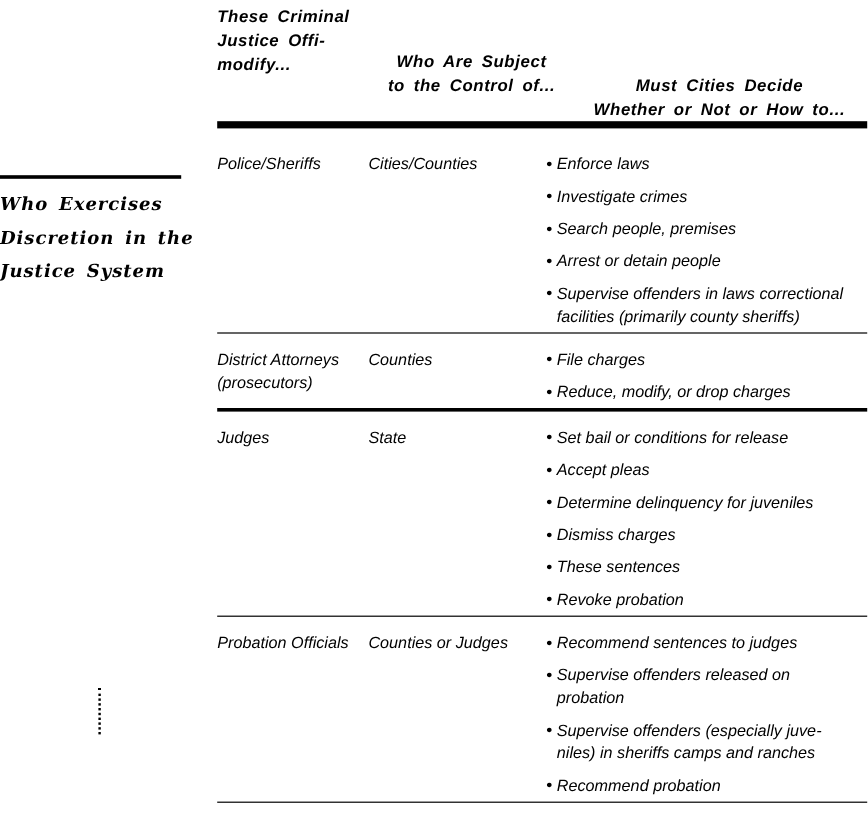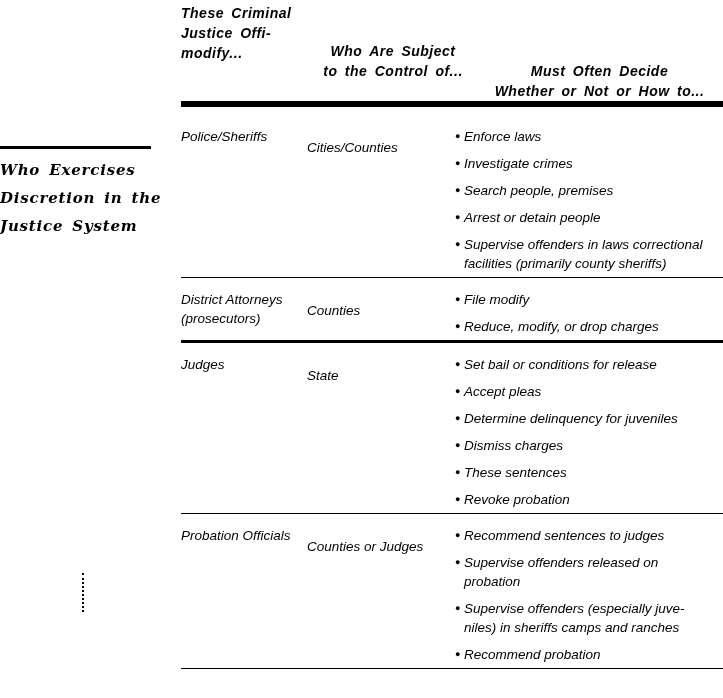--- a/index.html
+++ b/index.html
@@ -32,21 +32,21 @@
   .h3 { position:absolute; right:0;  top:61px; width:247px; text-align:center; }
 
   .trow {
     display:flex; align-items:flex-start;
     padding:12px 0 4px 0; border-bottom:1px solid #000;
     font-style:italic; font-size:13.5px; line-height:19px;
   }
   .trow.first { padding-top:20px; }
   .trow.sep-thick { border-bottom-width:3px; }
   .col1 { width:126px; flex:none; }
-  .col2 { width:148px; flex:none;margin-top:11px; }
+  .col2 { width:148px; flex:none; }
   .col3 { flex:1; min-width:0; }
 
   .decision { position:relative; padding-left:9px; margin-bottom:8px; }
   .decision:last-child { margin-bottom:0; }
   .bullet {
     position:absolute; left:0; top:3px; font-size:9px; font-style:normal;
     line-height:12px;
   }
   .txt-line { white-space:nowrap; }
 </style>
@@ -68,21 +68,21 @@
       <div class="h1">
         <div class="txt-line">These Criminal</div>
         <div class="txt-line">Justice Offi-</div>
         <div class="txt-line">modify...</div>
       </div>
       <div class="h2">
         <div class="txt-line">Who Are Subject</div>
         <div class="txt-line">to the Control of...</div>
       </div>
       <div class="h3">
-        <div class="txt-line">Must Often Decide</div>
+        <div class="txt-line">Must Cities Decide</div>
         <div class="txt-line">Whether or Not or How to...</div>
       </div>
     </div>
     <div id="rows">
         <div class="trow first">
           <div class="col1">
             <div class="txt-line">Police/Sheriffs</div>
           </div>
           <div class="col2">
             <div class="txt-line">Cities/Counties</div>
@@ -115,21 +115,21 @@
           <div class="col1">
             <div class="txt-line">District Attorneys</div>
             <div class="txt-line">(prosecutors)</div>
           </div>
           <div class="col2">
             <div class="txt-line">Counties</div>
           </div>
           <div class="col3">
             <div class="decision">
               <span class="bullet">●</span>
-              <div class="txt-line">File modify</div>
+              <div class="txt-line">File charges</div>
             </div>
             <div class="decision">
               <span class="bullet">●</span>
               <div class="txt-line">Reduce, modify, or drop charges</div>
             </div>
           </div>
         </div>
         <div class="trow">
           <div class="col1">
             <div class="txt-line">Judges</div>

